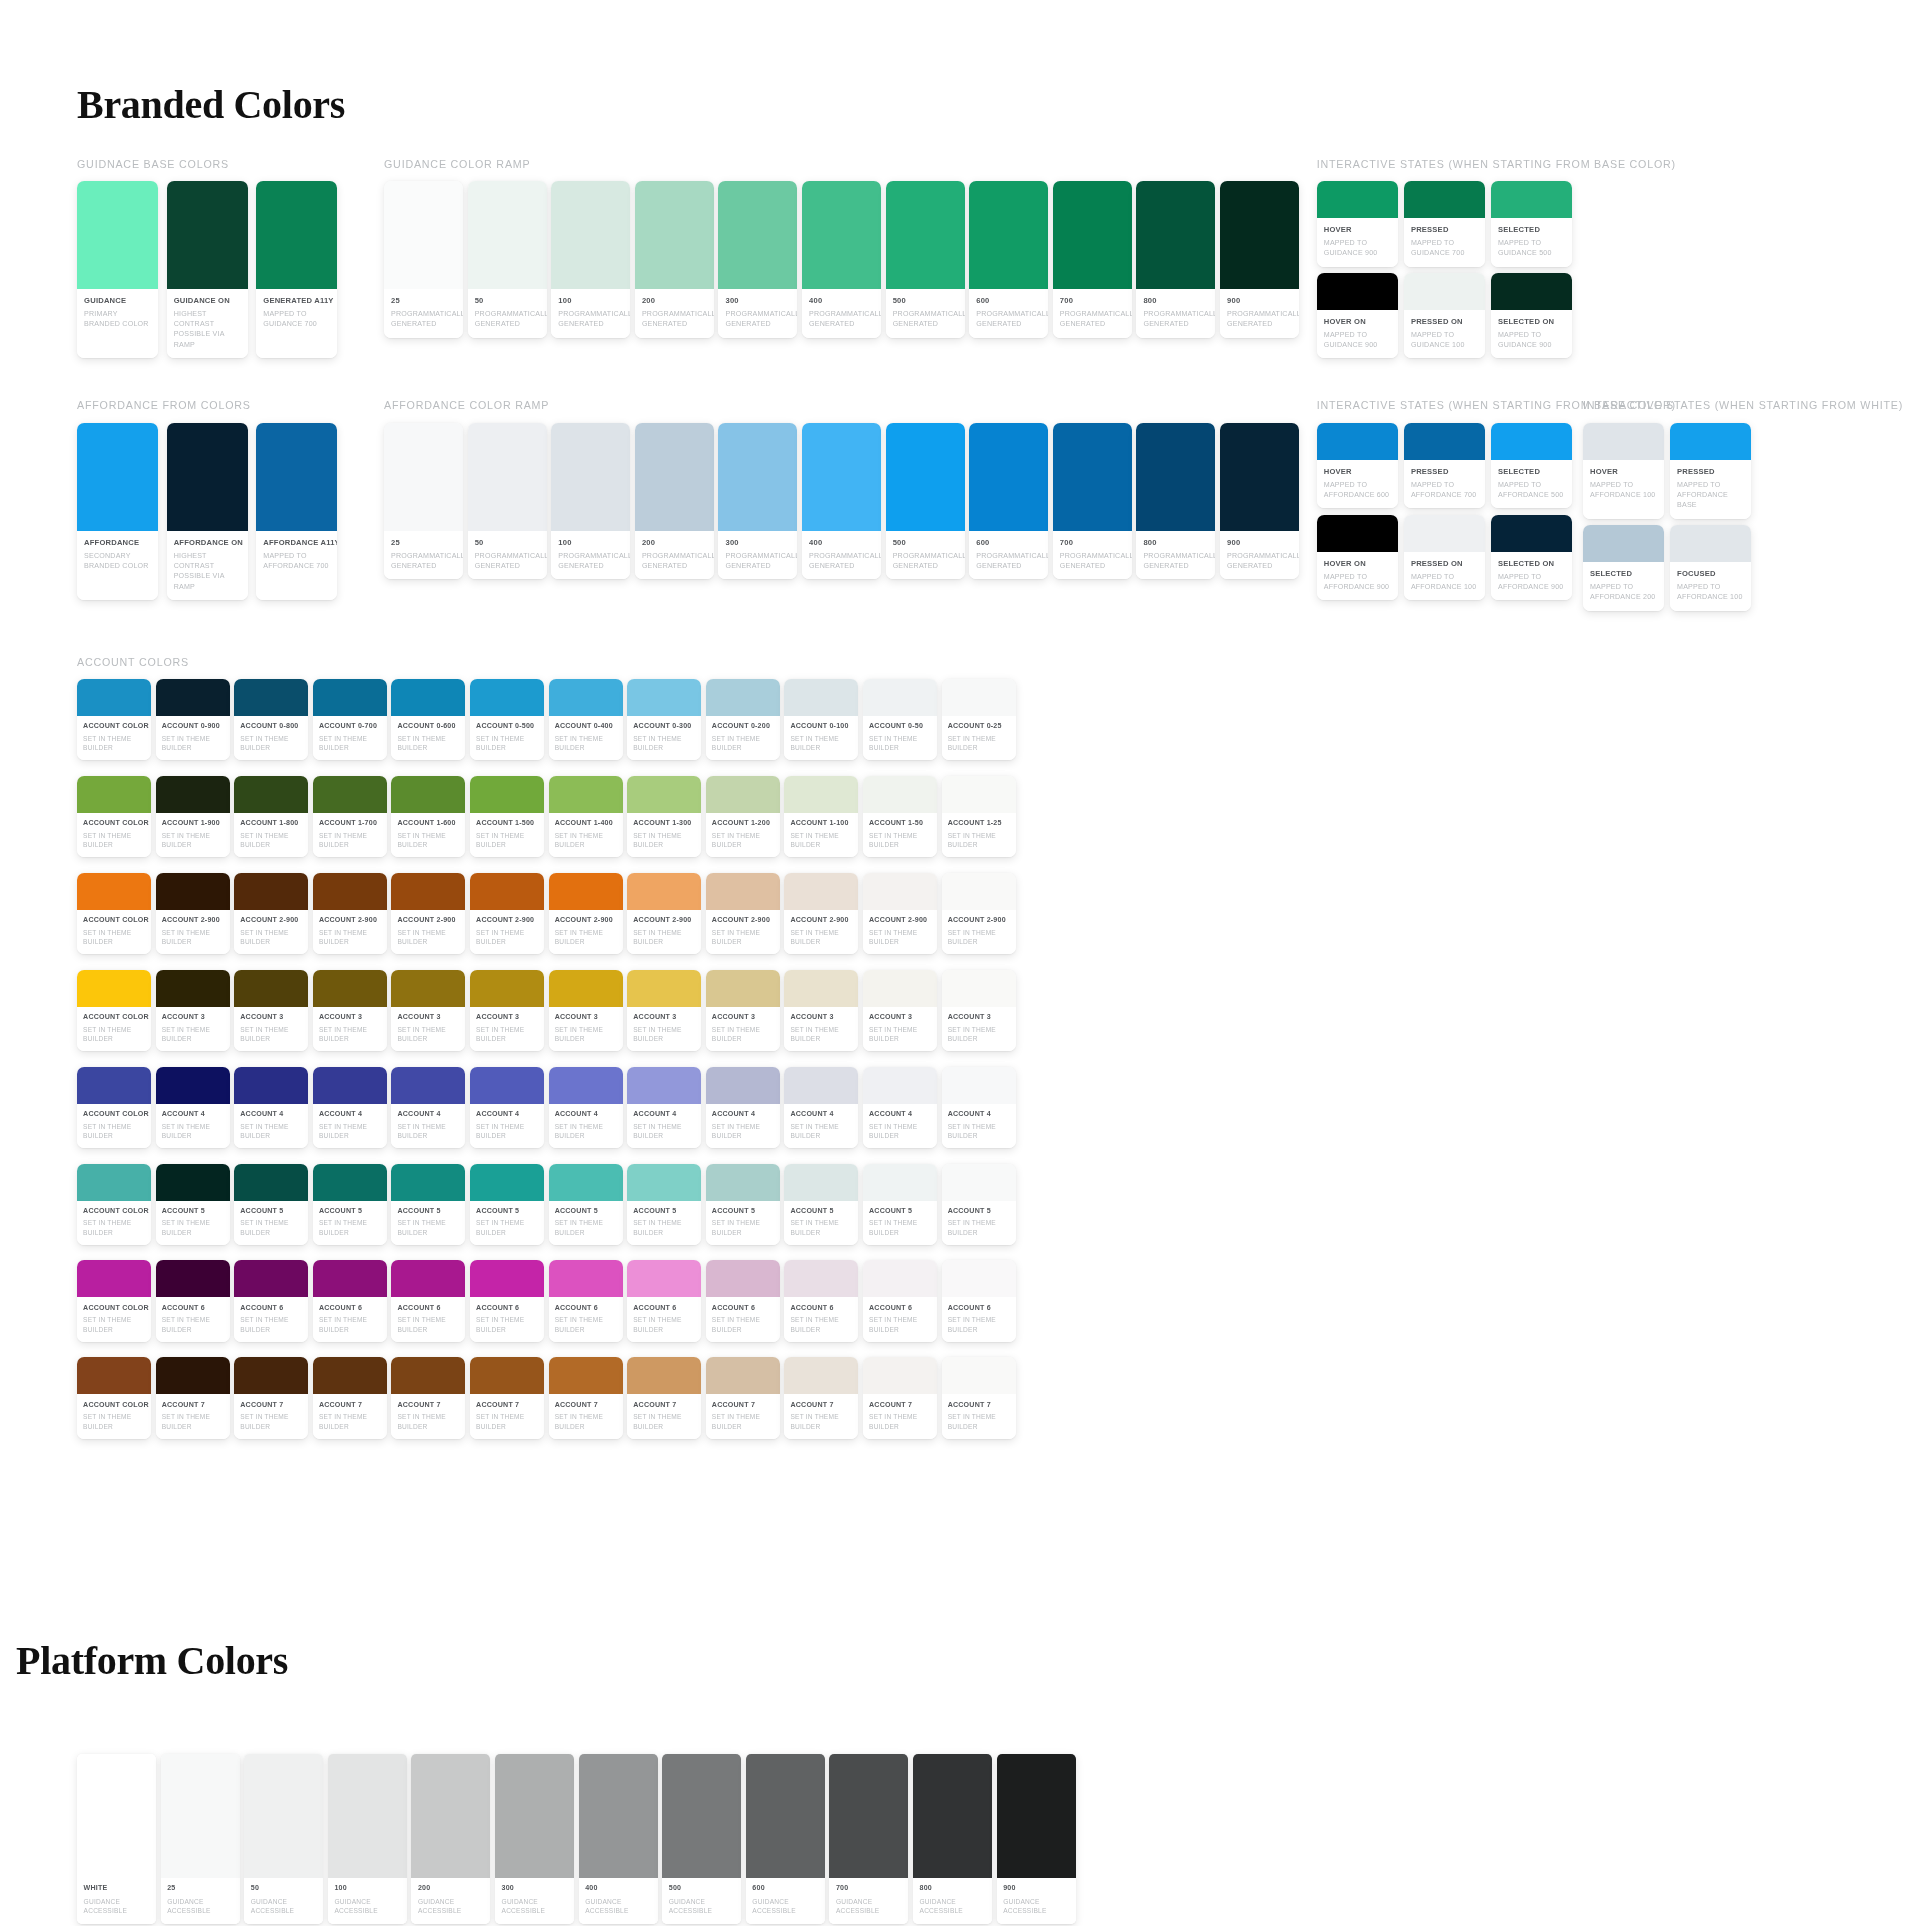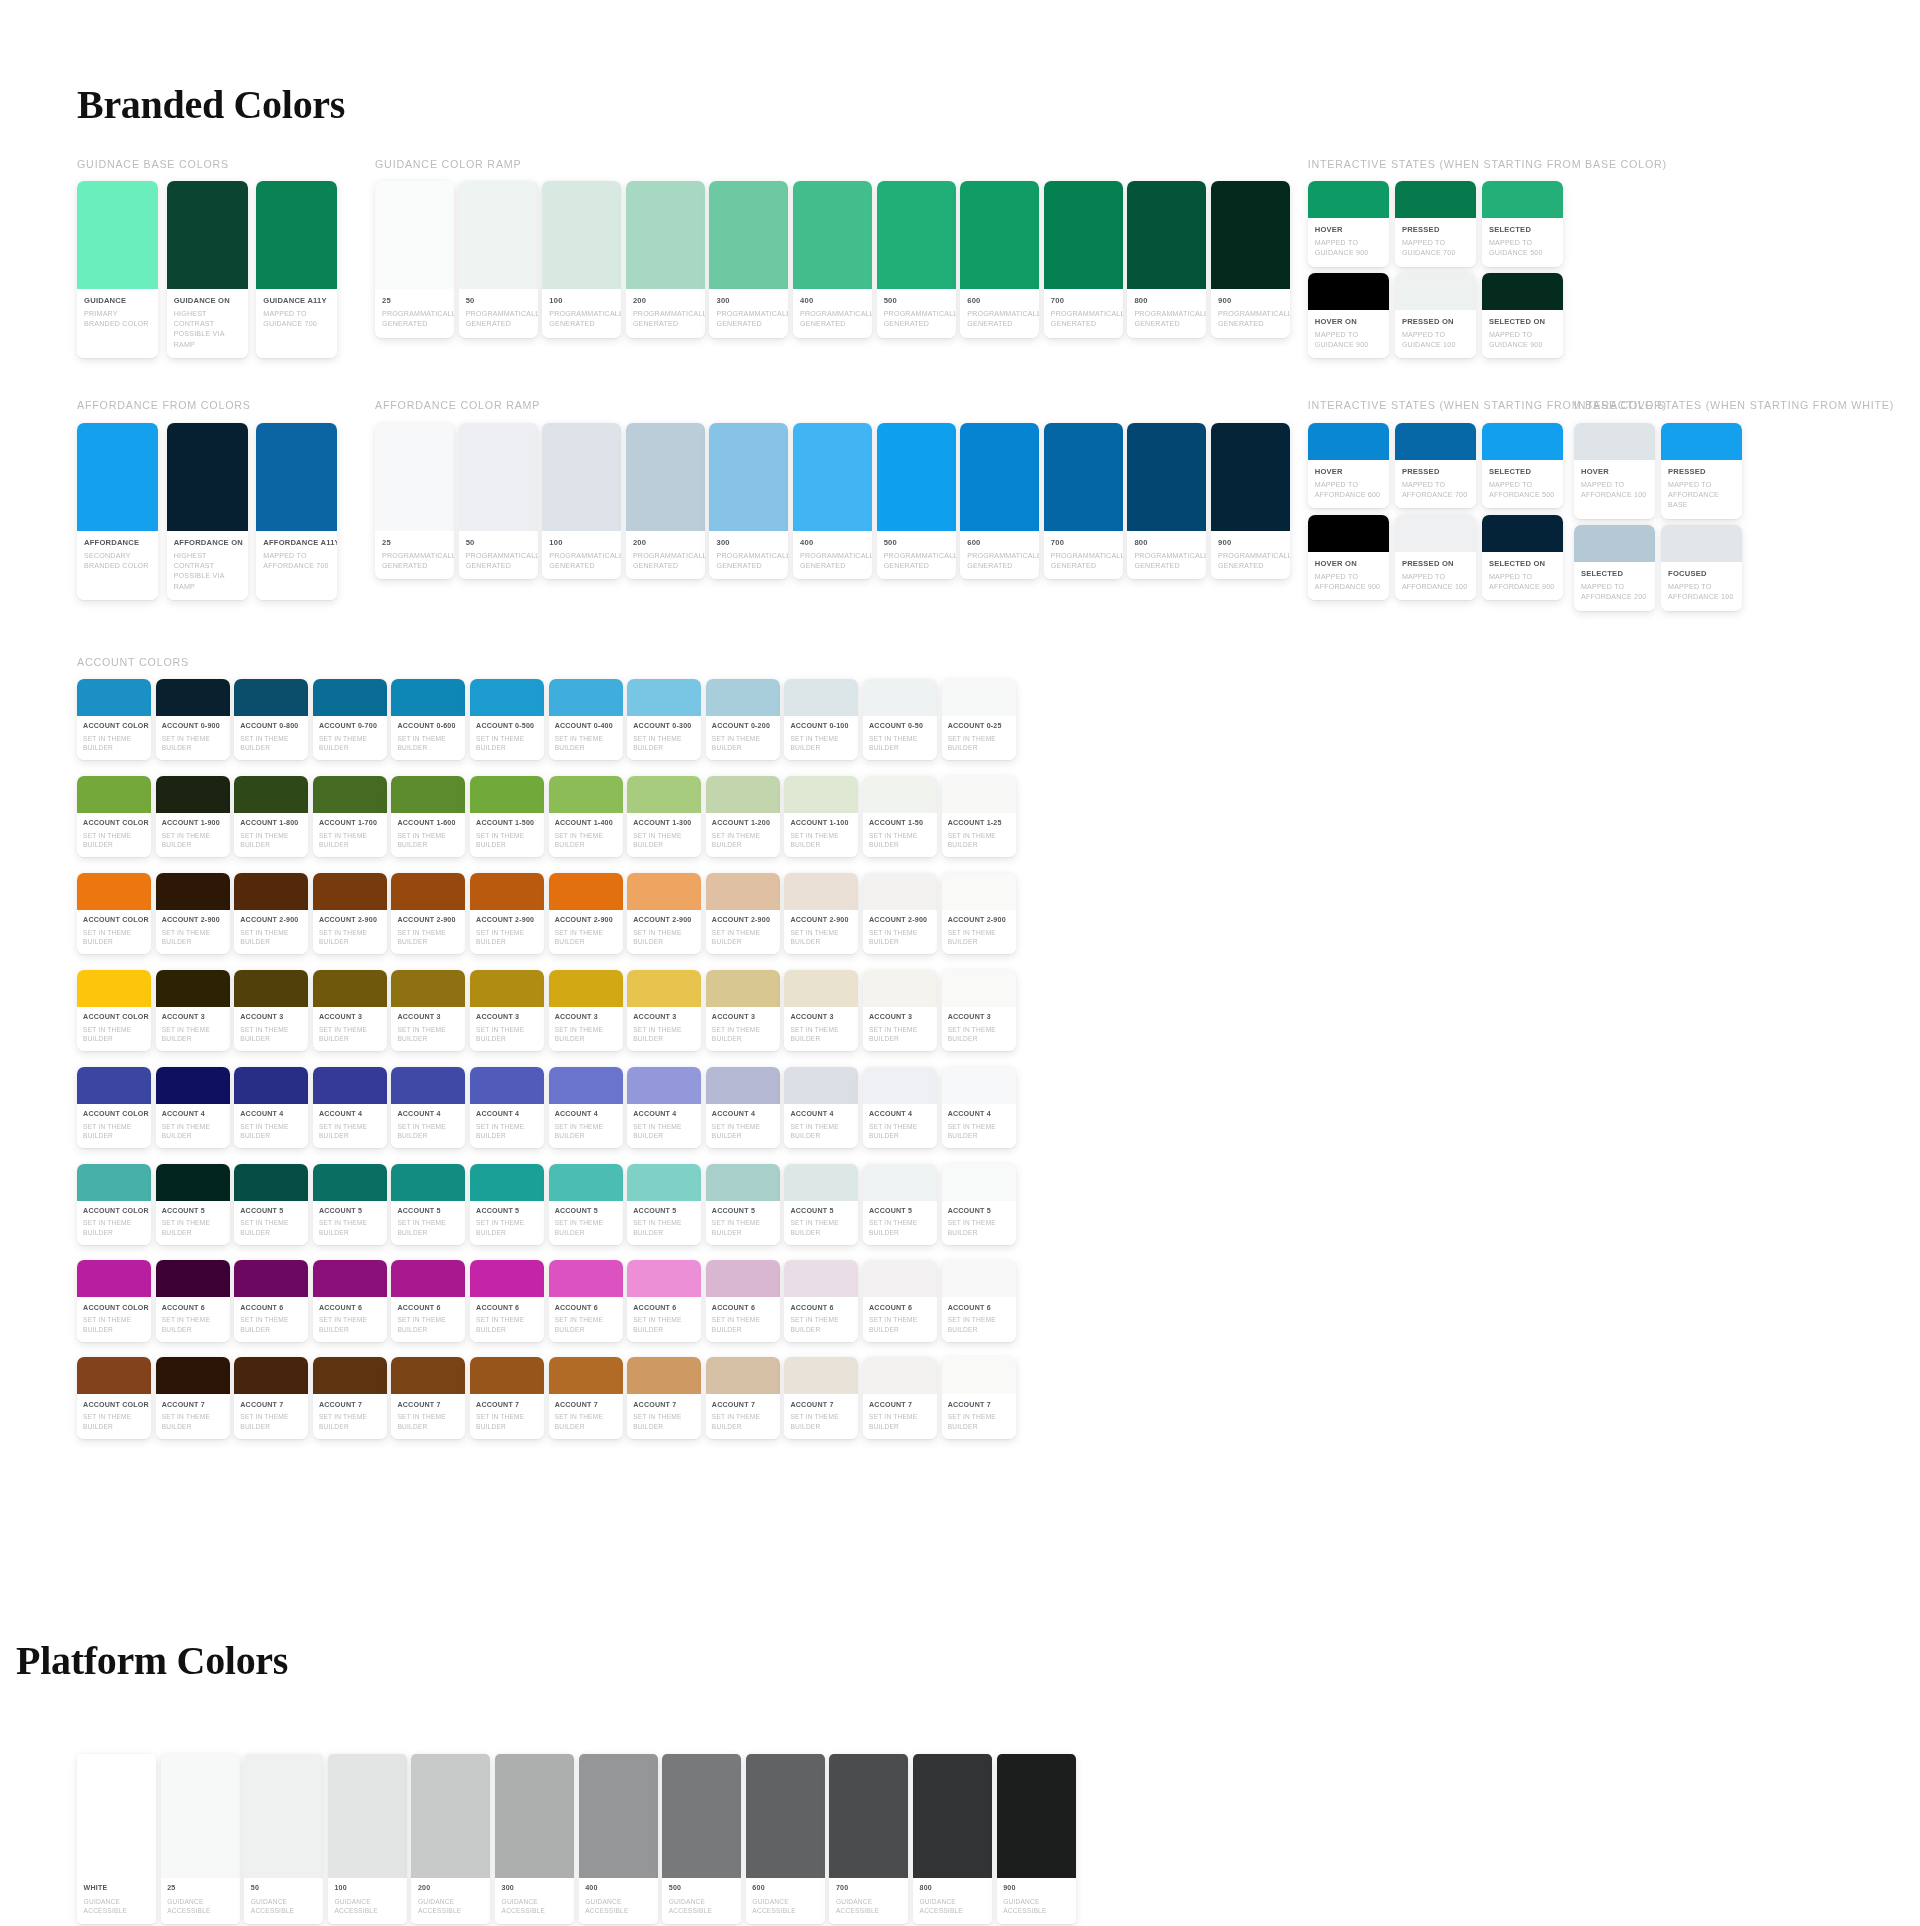--- a/index.html
+++ b/index.html
@@ -65,21 +65,21 @@
   
   .branded-row {
     display: flex;
     align-items: flex-start;
     gap: 0;
     margin-left: 77px;
   }
   .block { margin-right: 0; }
 
   .base-block   { width: 290px; }
-  .ramp-block   { width: 920px; margin-left: 8px; }
+  .ramp-block   { width: 920px; margin-left: 17px; }
   .states-block { width: 254px; margin-left: 12.7px; }
   .states-white-block { width: 173px; margin-left: 12.2px; }
 
   .cards-3 { display: flex; gap: 8.6px; }
   .cards-3 .card { width: 81px; }
   .cards-3 .swatch { height: 108px; }
 
   .ramp-cards { display: flex; gap: 4.6px; }
   .ramp-cards .card { width: 79px; }
   .ramp-cards .swatch { height: 108px; }
@@ -145,21 +145,21 @@
         <div class="card">
           <div class="swatch" style="background: rgb(11, 68, 48);"></div>
           <div class="meta">
             <div class="name">GUIDANCE ON</div>
             <div class="desc">HIGHEST CONTRAST POSSIBLE VIA RAMP</div>
           </div>
         </div>
         <div class="card">
           <div class="swatch" style="background: rgb(10, 130, 84);"></div>
           <div class="meta">
-            <div class="name">GUIDANCE A11Y</div>
+            <div class="name">GENERATED A11Y</div>
             <div class="desc">MAPPED TO GUIDANCE 700</div>
           </div>
         </div>
       </div>
   </div>
 
   <div class="block ramp-block">
     <div class="section-label">GUIDANCE COLOR RAMP</div>
     <div class="ramp-cards">
         <div class="card">

